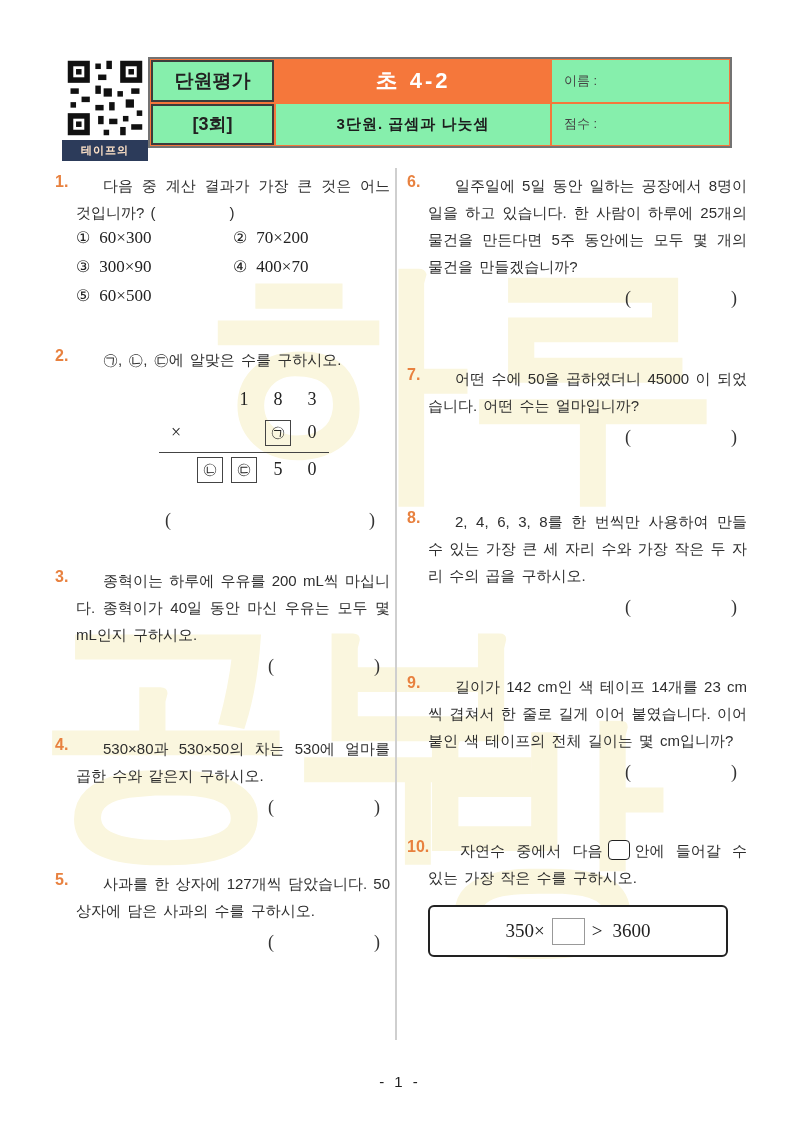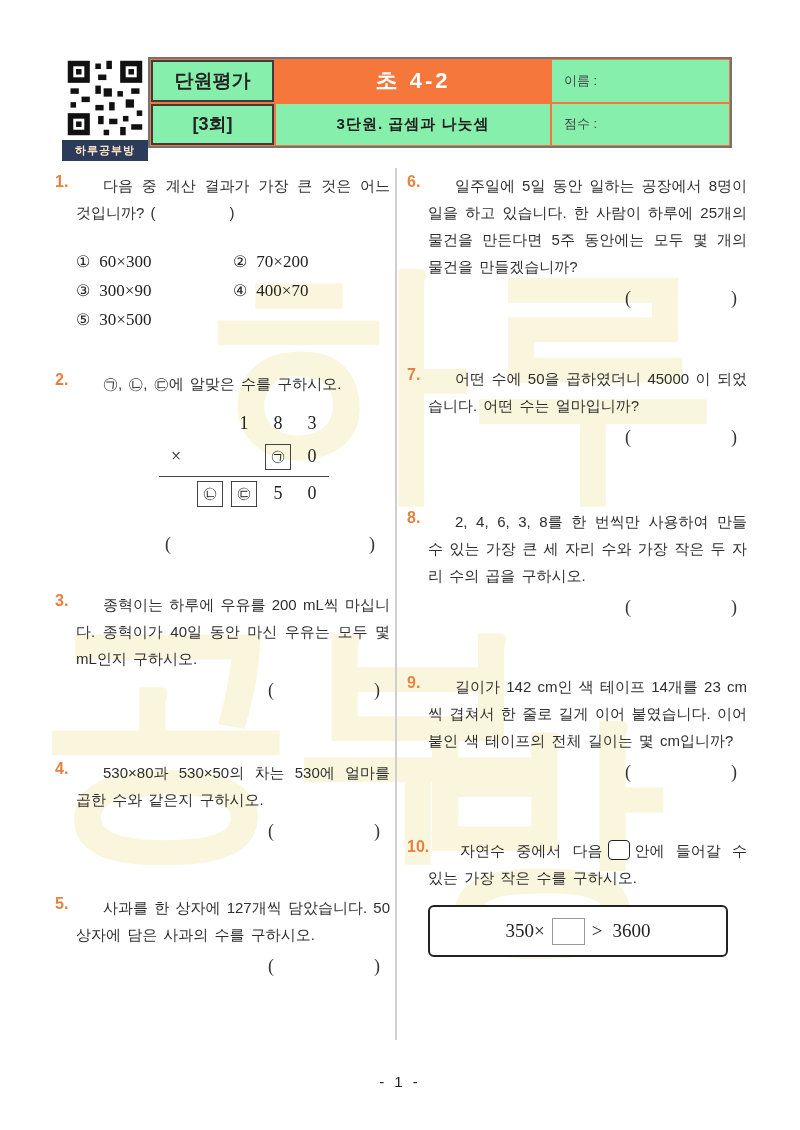--- a/index.html
+++ b/index.html
@@ -47,21 +47,21 @@
   .ptext { padding-left:21px; text-indent:27px; text-align:justify;
            font-size:15px; line-height:27px; color:#2e2e2e; word-spacing:2px; }
   .pnum-wide + .ptext { text-indent:32px; }
 
   .ans { display:flex; justify-content:space-between; font-family:"Liberation Serif", serif;
          font-size:18px; color:#333; margin-top:8px; }
   .ans-std  { width:112px; margin-left:auto; margin-right:10px; }
   .ans-wide { width:210px; margin-left:110px; margin-top:24px; }
 
   
-  .opts { padding-left:21px; margin-top:26px; }
+  .opts { padding-left:21px; margin-top:2px; }
   .opt-row { display:flex; margin-bottom:9px; }
   .opt { width:50%; font-family:"Liberation Serif", serif; font-size:17px; color:#222; }
   .opt .marker { margin-right:9px; font-size:16px; }
 
   
   .mult { margin:10px 0 0 104px; width:170px; font-family:"Liberation Serif", serif;
           font-size:18px; color:#222; }
   .mrow { display:flex; align-items:center; height:33px; }
   .mcell { width:34px; display:flex; justify-content:center; align-items:center; }
   .boxed { border:1.5px solid #444; width:26px; height:26px; display:flex; align-items:center;
@@ -125,21 +125,21 @@
         <rect x="12" y="21" width="2" height="3"></rect>
           <rect x="16" y="22" width="3" height="2"></rect>
           <rect x="21" y="21" width="2" height="2"></rect>
         <rect x="24" y="24" width="4" height="2"></rect>
           <rect x="20" y="25" width="2" height="3"></rect>
           <rect x="14" y="26" width="2" height="2"></rect>
         <rect x="26" y="19" width="2" height="2"></rect>
           <rect x="2" y="16" width="2" height="2"></rect>
       </g>
     </svg>
-    <div class="qr-label">하루공부방</div>
+    <div class="qr-label">테이프의</div>
   </div>
 
   <div class="header-table">
     <div class="hcell hcell-dark h-title1">단원평가</div>
     <div class="hcell h-grade">초 4-2</div>
     <div class="hcell h-blank">이름 :</div>
     <div class="hcell hcell-dark h-round">[3회]</div>
     <div class="hcell h-unit">3단원. 곱셈과 나눗셈</div>
     <div class="hcell h-blank">점수 :</div>
   </div>
@@ -156,21 +156,21 @@
         <div class="opts">
           <div class="opt-row">
             <div class="opt"><span class="marker">①</span><span>60×300</span></div>
             <div class="opt"><span class="marker">②</span><span>70×200</span></div>
           </div>
           <div class="opt-row">
             <div class="opt"><span class="marker">③</span><span>300×90</span></div>
             <div class="opt"><span class="marker">④</span><span>400×70</span></div>
           </div>
           <div class="opt-row">
-            <div class="opt"><span class="marker">⑤</span><span>30×500</span></div>
+            <div class="opt"><span class="marker">⑤</span><span>60×500</span></div>
           </div>
         </div>
       </div>
 
       <div class="prob mb-p2">
         <span class="pnum">2.</span>
         <p class="ptext">㉠, ㉡, ㉢에 알맞은 수를 구하시오.</p>
         <div class="mult">
           <div class="mrow">
             <span class="mcell"></span>

